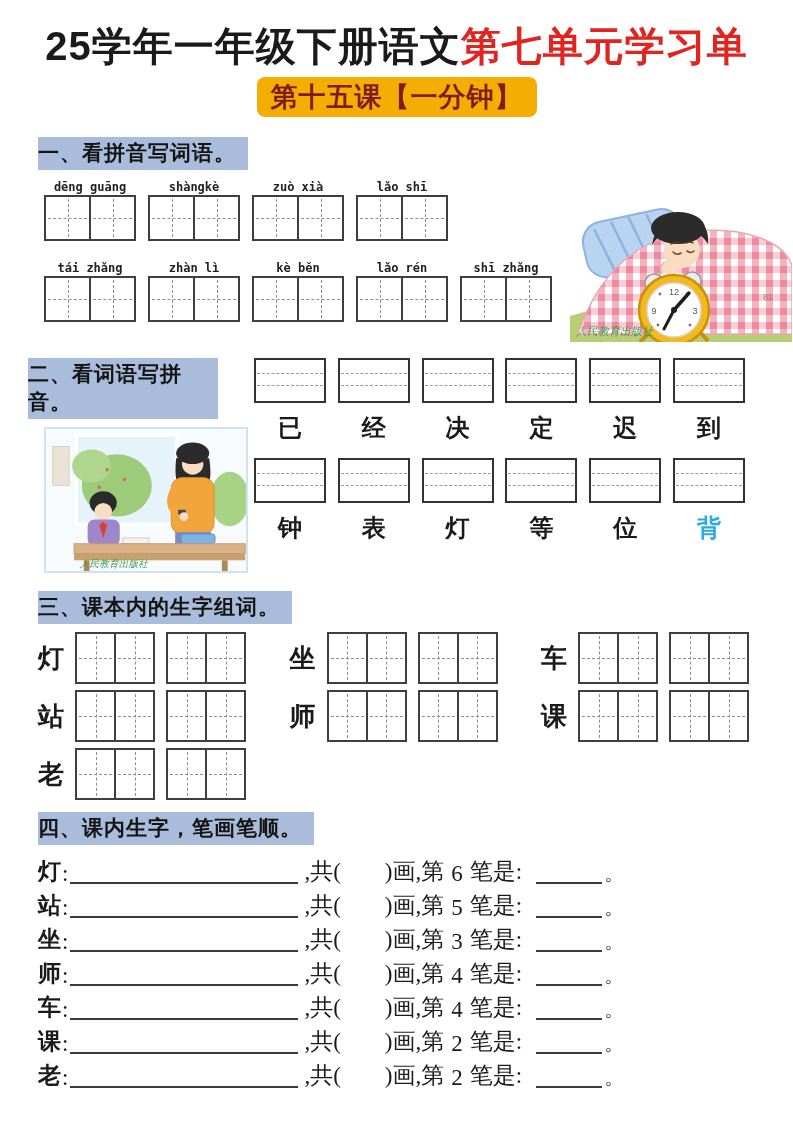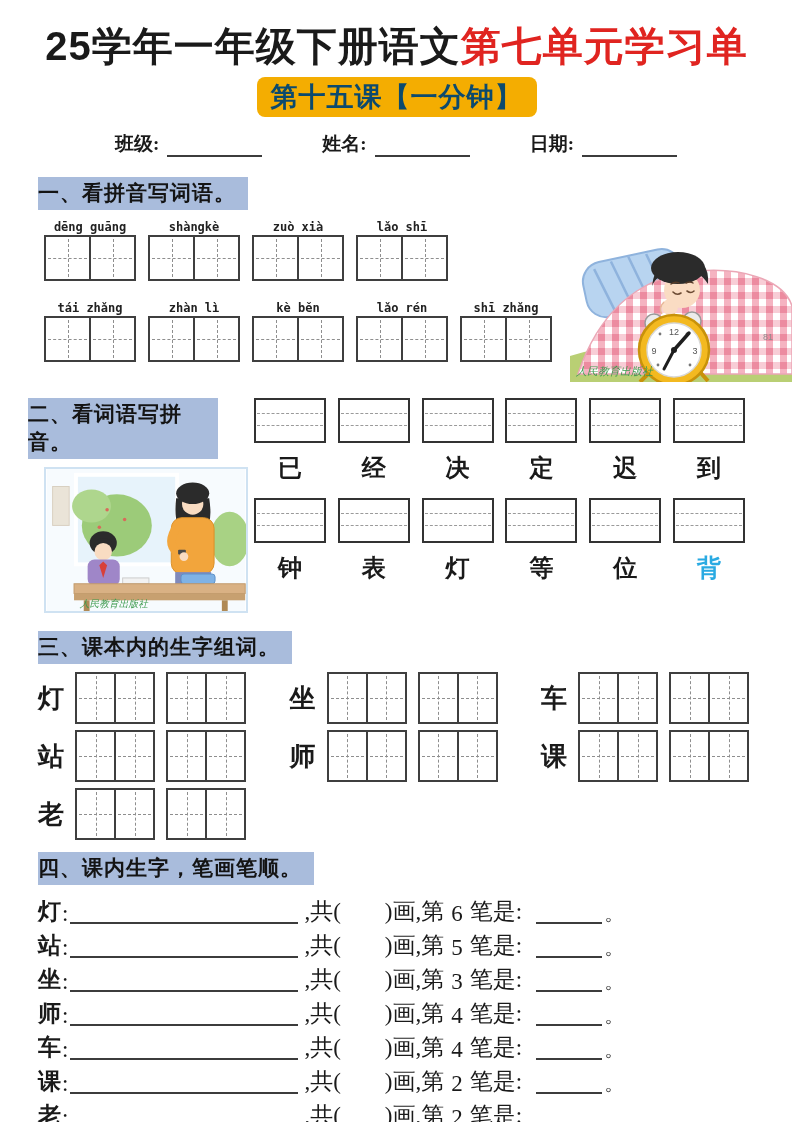--- a/index.html
+++ b/index.html
@@ -11,21 +11,21 @@
   }
   
   .title {
     text-align:center; padding-top:24px;
     font-family:"Liberation Sans", sans-serif;
     font-size:40px; font-weight:900; letter-spacing:1px; line-height:1.1;
   }
   .title .red { color:var(--red,#e02420); }
   .badge-wrap { text-align:center; margin-top:9px; }
   .badge {
-    display:inline-block; background:var(--badge,#f4ad01); color:#0c4a6e;
+    display:inline-block; background:var(--badge,#f4ad01); color:#7f1d1d;
     font-family:"Liberation Sans", sans-serif;
     font-size:27px; font-weight:900; padding:2px 14px; border-radius:8px;
     letter-spacing:1px;
   }
   .form-line {
     display:flex; justify-content:flex-start; gap:60px;
     margin:14px 0 0 115px; font-size:19px;
   }
   .form-field { display:flex; align-items:flex-end; }
   .form-field .lbl { font-weight:600; }
@@ -114,34 +114,20 @@
 </head>
 <body>
 
 <div class="page">
 
   <div class="title">
     <span>25学年一年级下册语文</span><span class="red">第七单元学习单</span>
   </div>
   <div class="badge-wrap">
     <span class="badge">第十五课【一分钟】</span>
-  </div>
-  <div class="form-line">
-    <span class="form-field">
-      <span class="lbl">班级:</span>
-        <span class="blank"></span>
-    </span>
-    <span class="form-field">
-      <span class="lbl">姓名:</span>
-        <span class="blank"></span>
-    </span>
-    <span class="form-field">
-      <span class="lbl">日期:</span>
-        <span class="blank"></span>
-    </span>
   </div>
 
   <div style="margin-top:20px;">
     <span class="sec-head">一、看拼音写词语。</span>
   </div>
   <div class="s1-body">
     <div class="py-rows">
         <div class="py-row">
           <div class="py-group">
             <div class="py-label">dēng guāng</div>

